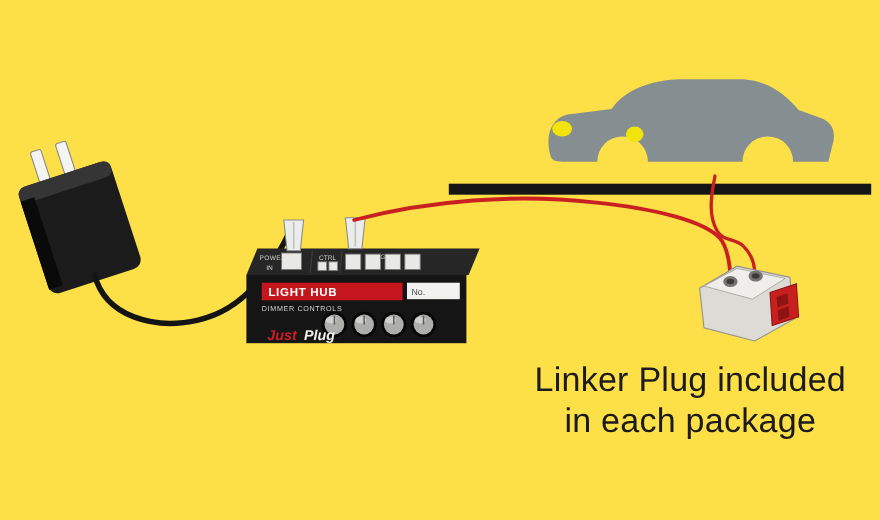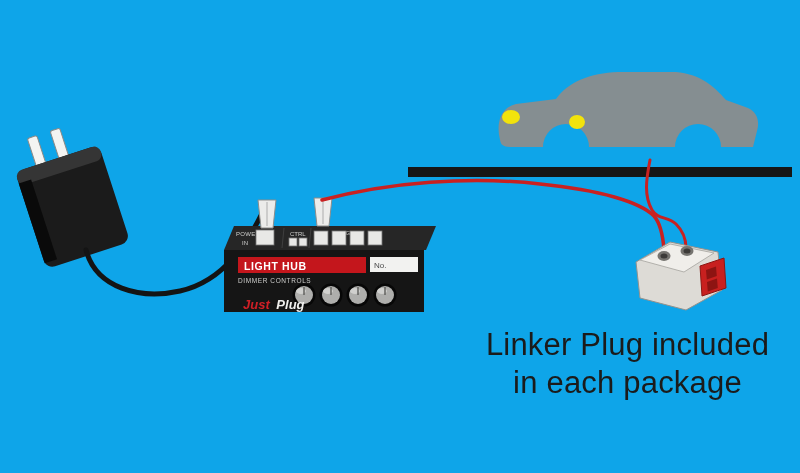--- a/index.html
+++ b/index.html
@@ -1,19 +1,19 @@
 <!DOCTYPE html>
 <html><head>
 <meta charset="utf-8">
 <style>
   html,body{margin:0;padding:0;}
   .scene{
     position:relative;
     width:800px;height:473px;
-    background:#0ea5e9;
+    background:#fde047;
     overflow:hidden;
     font-family:"Liberation Sans",sans-serif;
   }
   .scene svg{position:absolute;left:0;top:0;}
   .caption{
     position:absolute;
     left:450px;top:326px;width:355px;
     text-align:center;
     color:#1b1b1b;
     font-size:31px;

